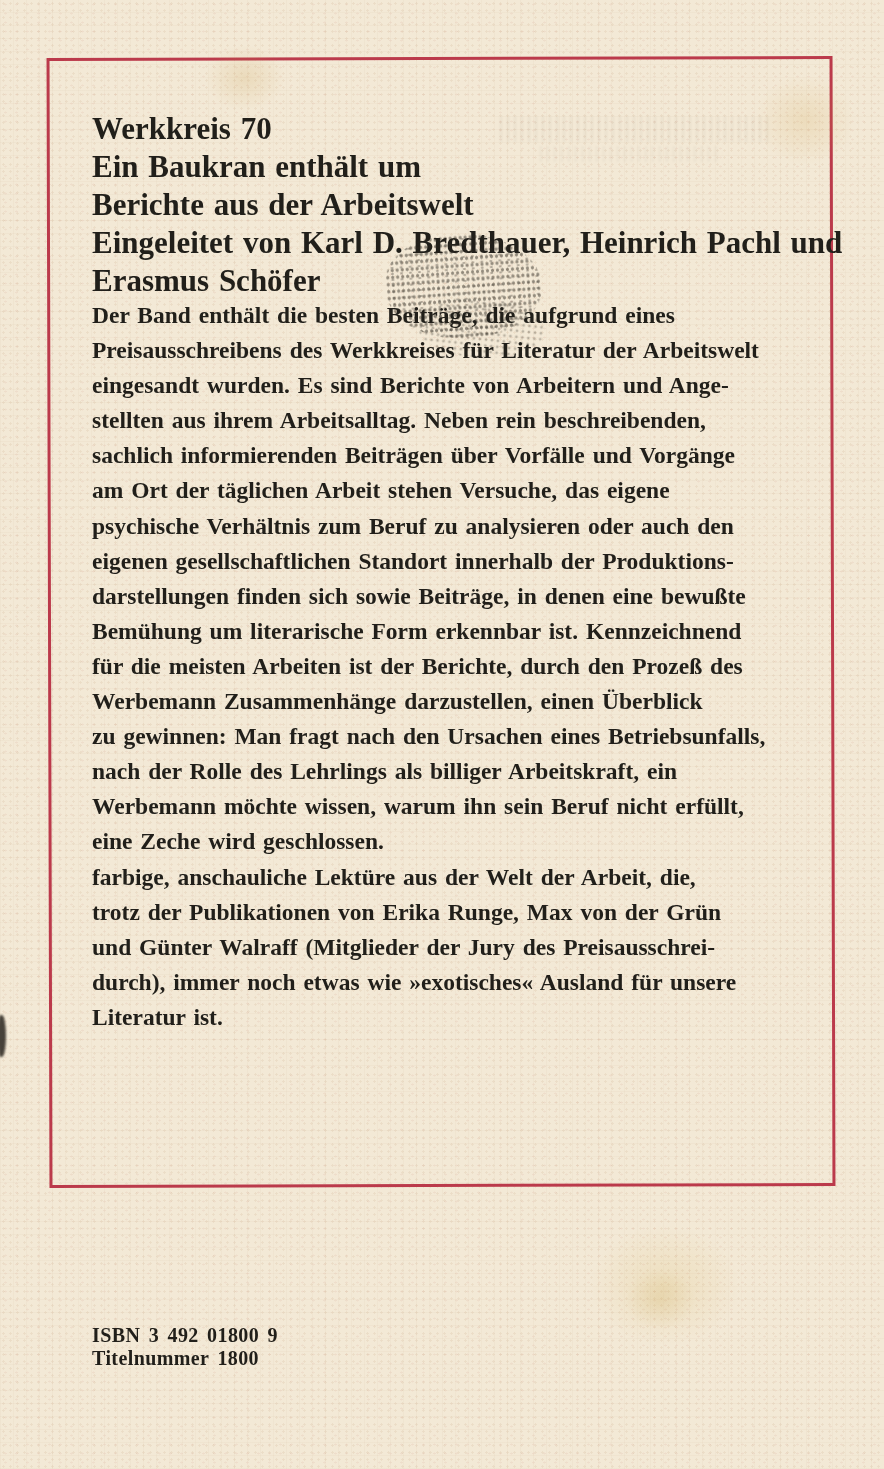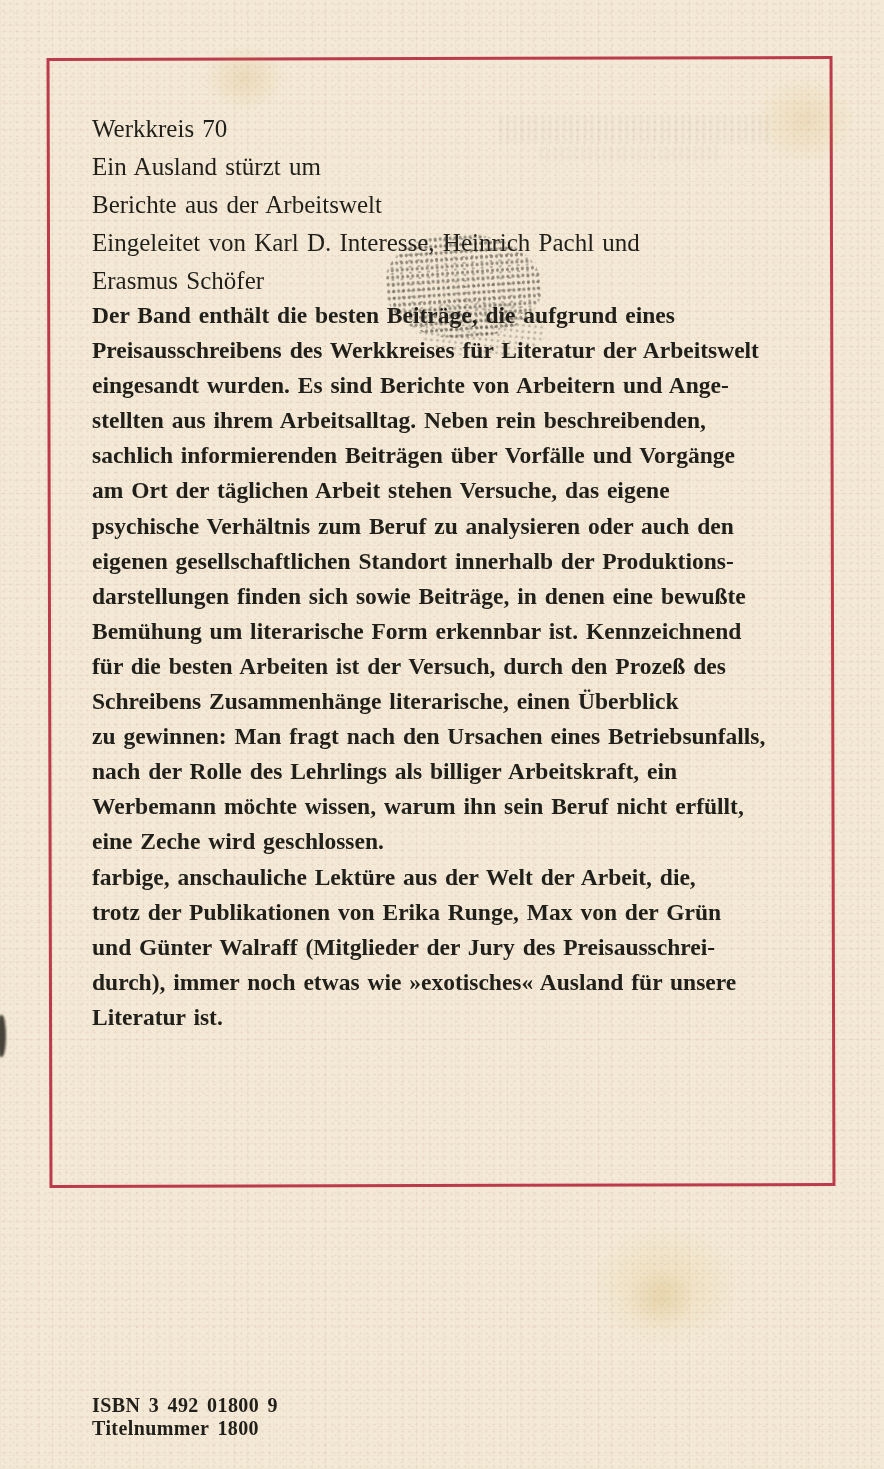--- a/index.html
+++ b/index.html
@@ -22,29 +22,29 @@
   }
   .frame{
     position:absolute;left:48px;top:57px;width:786px;height:1130px;
     border:3px solid #bb3a4b;
     box-sizing:border-box;
     transform:rotate(-0.15deg);
   }
   .textcol{position:absolute;left:92px;width:720px;color:#211f1a;}
   .header{top:110px;}
   .h-line{
-    font-weight:normal;font-size:25px;line-height:38px;
+    font-weight:bold;font-size:31px;line-height:38px;
     word-spacing:2px;white-space:nowrap;
   }
   .bodytext{top:298px;}
   .b-line{
     font-weight:bold;font-size:23.5px;line-height:35.1px;
     word-spacing:2px;white-space:nowrap;
   }
-  .footer{top:1394px;}
+  .footer{top:1324px;}
   .f-line{
     font-weight:bold;font-size:20px;line-height:23px;
     word-spacing:3px;white-space:nowrap;letter-spacing:.4px;
   }
   
   .stamp{
     position:absolute;left:386px;top:234px;width:156px;height:104px;
     background-image:
       radial-gradient(rgba(45,40,32,.60) 1px, transparent 1.7px),
       radial-gradient(rgba(45,40,32,.42) 1px, transparent 1.9px);
@@ -92,42 +92,42 @@
 
 <div class="page">
 
   <div class="frame"></div>
 
   <div class="ghost ghost1"></div>
   <div class="ghost ghost2"></div>
 
   <div class="textcol header">
     <div class="h-line">Werkkreis 70</div>
-    <div class="h-line">Ein Ausland stürzt um</div>
+    <div class="h-line">Ein Baukran enthält um</div>
     <div class="h-line">Berichte aus der Arbeitswelt</div>
-    <div class="h-line">Eingeleitet von Karl D. Interesse, Heinrich Pachl und</div>
+    <div class="h-line">Eingeleitet von Karl D. Bredthauer, Heinrich Pachl und</div>
     <div class="h-line">Erasmus Schöfer</div>
   </div>
 
   <div class="stamp"></div>
   <div class="stamp-tail"></div>
 
   <div class="textcol bodytext">
     <div class="b-line">Der Band enthält die besten Beiträge, die aufgrund eines</div>
     <div class="b-line">Preisausschreibens des Werkkreises für Literatur der Arbeitswelt</div>
     <div class="b-line">eingesandt wurden. Es sind Berichte von Arbeitern und Ange-</div>
     <div class="b-line">stellten aus ihrem Arbeitsalltag. Neben rein beschreibenden,</div>
     <div class="b-line">sachlich informierenden Beiträgen über Vorfälle und Vorgänge</div>
     <div class="b-line">am Ort der täglichen Arbeit stehen Versuche, das eigene</div>
     <div class="b-line">psychische Verhältnis zum Beruf zu analysieren oder auch den</div>
     <div class="b-line">eigenen gesellschaftlichen Standort innerhalb der Produktions-</div>
     <div class="b-line">darstellungen finden sich sowie Beiträge, in denen eine bewußte</div>
     <div class="b-line">Bemühung um literarische Form erkennbar ist. Kennzeichnend</div>
-    <div class="b-line">für die besten Arbeiten ist der Versuch, durch den Prozeß des</div>
-    <div class="b-line">Schreibens Zusammenhänge literarische, einen Überblick</div>
+    <div class="b-line">für die meisten Arbeiten ist der Berichte, durch den Prozeß des</div>
+    <div class="b-line">Werbemann Zusammenhänge darzustellen, einen Überblick</div>
     <div class="b-line">zu gewinnen: Man fragt nach den Ursachen eines Betriebsunfalls,</div>
     <div class="b-line">nach der Rolle des Lehrlings als billiger Arbeitskraft, ein</div>
     <div class="b-line">Werbemann möchte wissen, warum ihn sein Beruf nicht erfüllt,</div>
     <div class="b-line">eine Zeche wird geschlossen.</div>
     <div class="b-line">farbige, anschauliche Lektüre aus der Welt der Arbeit, die,</div>
     <div class="b-line">trotz der Publikationen von Erika Runge, Max von der Grün</div>
     <div class="b-line">und Günter Walraff (Mitglieder der Jury des Preisausschrei-</div>
     <div class="b-line">durch), immer noch etwas wie »exotisches« Ausland für unsere</div>
     <div class="b-line">Literatur ist.</div>
   </div>

